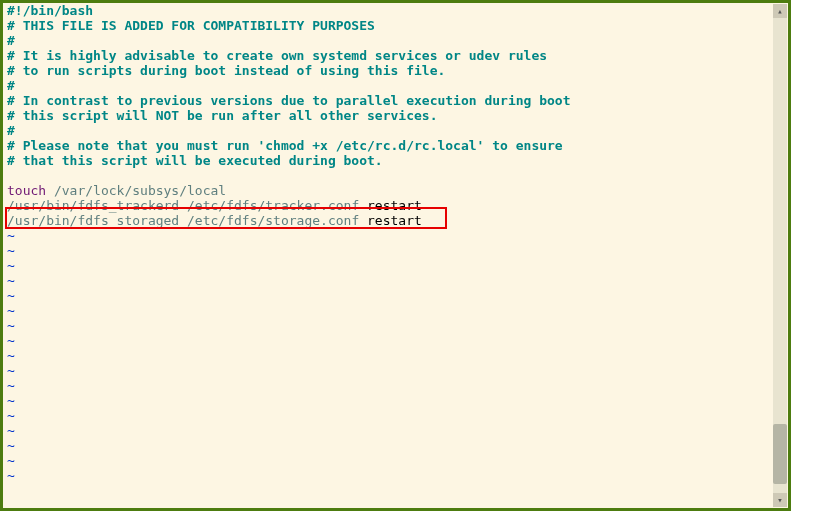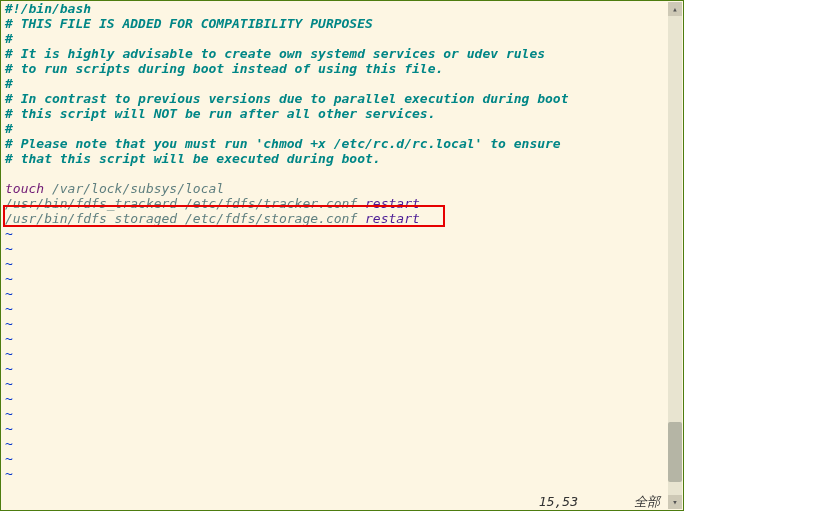--- a/index.html
+++ b/index.html
@@ -7,45 +7,44 @@
     padding: 0;
     width: 832px;
     height: 511px;
     overflow: hidden;
     font-family: "DejaVu Sans Mono", "Liberation Mono", "Courier New", monospace;
     font-size: 13px;
     line-height: 15px;
   }
   .frame {
     position: relative;
-    width: 684px;
+    width: 791px;
     height: 511px;
     box-sizing: border-box;
-    border: 1px solid #4d7c0f;
+    border: 3px solid #4d7c0f;
     background: #fdf6e3; 
-    font-style: italic;
   }
   .editor-wrap {
     position: relative;
     width: 100%;
     height: 100%;
     overflow: hidden;
   }
   .editor {
     position: relative;
     width: calc(100% - 16px); 
     height: calc(100% - 16px);
     padding: 0 0 0 4px;
     white-space: pre;
     color: #444;
   }
   .comment { color: #008686; font-weight: bold; } 
   .keyword { color: #701a75; } 
   .path    { color: #5f7f7f; } 
-  .arg     { color: #4c1d95; margin-top: 20px; } 
+  .arg     { color: #000000; margin-top: 20px; } 
   .tilde   { color: #0033cc; }
   .line { display: block; height: 15px; }
   .redbox {
     position: absolute;
     border: 2px solid #e60000;
     pointer-events: none;
   }
   .scrollbar {
     position: absolute;
     top: 1px;
@@ -103,19 +102,15 @@
     <div class="editor" id="editor"><span class="line"><span class="comment">#!/bin/bash</span></span><span class="line"><span class="comment"># THIS FILE IS ADDED FOR COMPATIBILITY PURPOSES</span></span><span class="line"><span class="comment">#</span></span><span class="line"><span class="comment"># It is highly advisable to create own systemd services or udev rules</span></span><span class="line"><span class="comment"># to run scripts during boot instead of using this file.</span></span><span class="line"><span class="comment">#</span></span><span class="line"><span class="comment"># In contrast to previous versions due to parallel execution during boot</span></span><span class="line"><span class="comment"># this script will NOT be run after all other services.</span></span><span class="line"><span class="comment">#</span></span><span class="line"><span class="comment"># Please note that you must run 'chmod +x /etc/rc.d/rc.local' to ensure</span></span><span class="line"><span class="comment"># that this script will be executed during boot.</span></span><span class="line"></span><span class="line"><span class="keyword">touch</span> <span class="path">/var/lock/subsys/local</span></span><span class="line"><span class="path">/usr/bin/fdfs_trackerd</span> <span class="path">/etc/fdfs/tracker.conf</span> <span class="arg">restart</span></span><span class="line"><span class="path">/usr/bin/fdfs_storaged</span> <span class="path">/etc/fdfs/storage.conf</span> <span class="arg">restart</span></span><span class="line tilde">~</span><span class="line tilde">~</span><span class="line tilde">~</span><span class="line tilde">~</span><span class="line tilde">~</span><span class="line tilde">~</span><span class="line tilde">~</span><span class="line tilde">~</span><span class="line tilde">~</span><span class="line tilde">~</span><span class="line tilde">~</span><span class="line tilde">~</span><span class="line tilde">~</span><span class="line tilde">~</span><span class="line tilde">~</span><span class="line tilde">~</span><span class="line tilde">~</span></div>
 
     <div class="redbox" id="redbox" style="top: 204px; left: 2px; width: 438px; height: 18px;"></div>
 
     <div class="scrollbar">
       <div class="scroll-arrow" style="top:0">▴</div>
       <div class="scroll-thumb" id="scrollthumb" style="top: 420px; height: 60px;"></div>
       <div class="scroll-arrow" style="bottom:0">▾</div>
     </div>
 
-    <div class="statusbar">
-      <span class="status-pos">15,53</span>
-      <span class="status-all">全部</span>
-    </div>
 
   </div>
 </div>
 
 </body></html>

